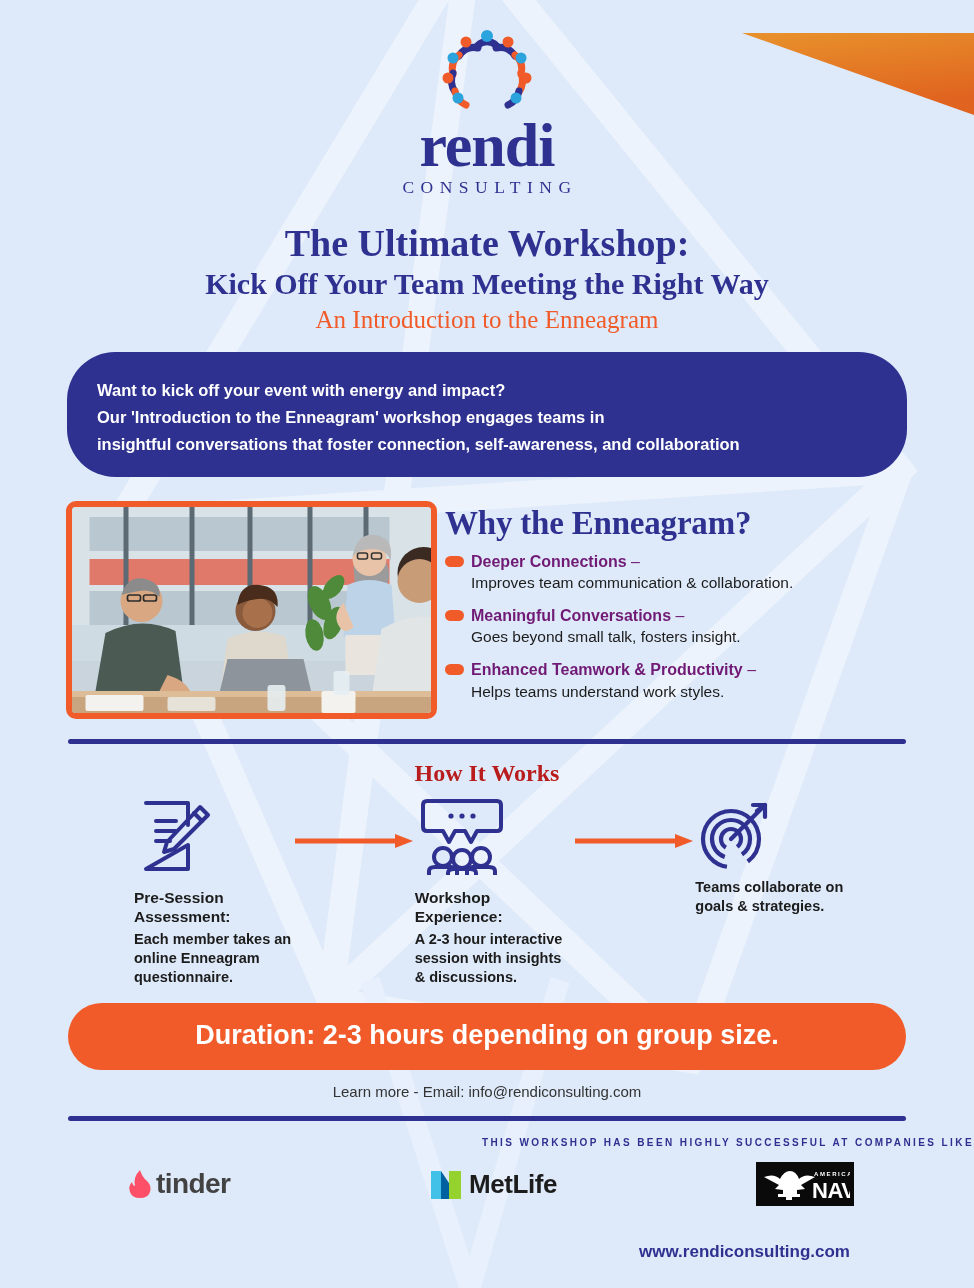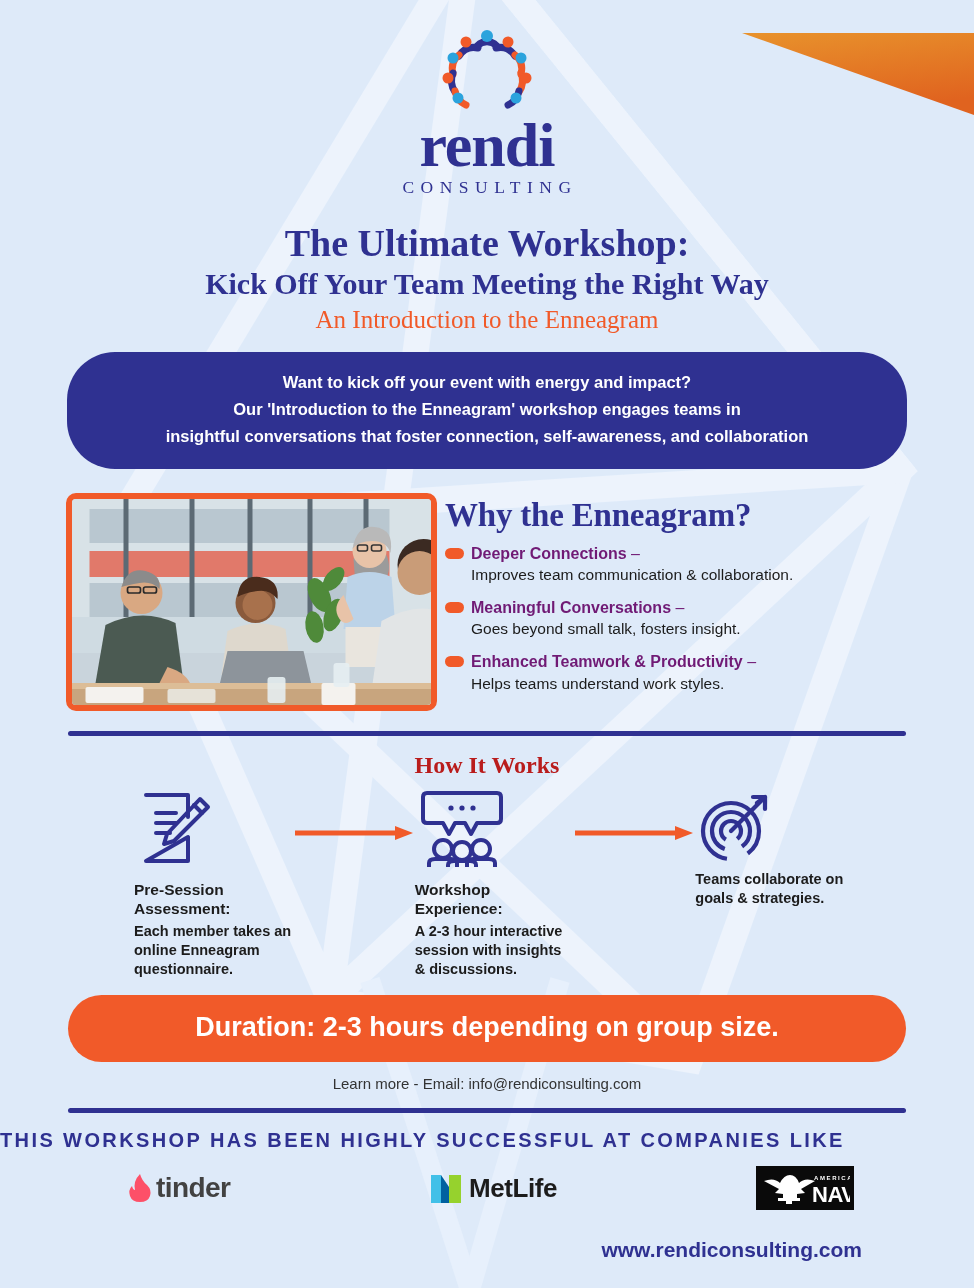--- a/index.html
+++ b/index.html
@@ -76,22 +76,21 @@
     color: #f15a29;
     margin-top: 4px;
   }
 
   
   .banner {
     margin: 18px auto 8px;
     width: 840px;
     background: #2f3191;
     border-radius: 48px;
-    padding: 17px 30px 19px;
-    text-align: center;
+    padding: 25px 30px 19px;
     color: #ffffff;
   }
   .banner-line {
     font-size: 16.5px;
     font-weight: 700;
     line-height: 1.62;
   }
 
   
   .why-row {
@@ -204,23 +203,23 @@
   }
   .learn-more {
     text-align: center;
     margin-top: 13px;
     font-size: 15px;
     color: #333333;
   }
 
   
   .companies-label {
-    text-align: left;
+    text-align: right;
     margin-top: 16px;
-    font-size: 20px;
+    font-size: 10px;
     font-weight: 700;
     color: #2f3191;
     letter-spacing: 2.4px;
   }
   .logos-row {
     display: flex;
     justify-content: space-between;
     padding: 14px 120px 0 128px;
   }
   .brand { display: flex; align-items: center; }
@@ -239,22 +238,22 @@
     margin-left: 6px;
   }
   .brand-navy {
     background: #0a0a0a;
     width: 98px; height: 44px;
     display: flex; align-items: center;
     padding: 3px 4px;
   }
   .site {
     position: absolute;
-    right: 112px; bottom: 26px;
-    font-size: 21px;
+    right: 124px; bottom: 26px;
+    font-size: 17px;
     font-weight: 700;
     color: #2f3191;
   }
 </style>
 </head>
 <body>
 
 <div class="page">
 
   <svg class="watermark" viewBox="0 0 974 1288" preserveAspectRatio="none">

